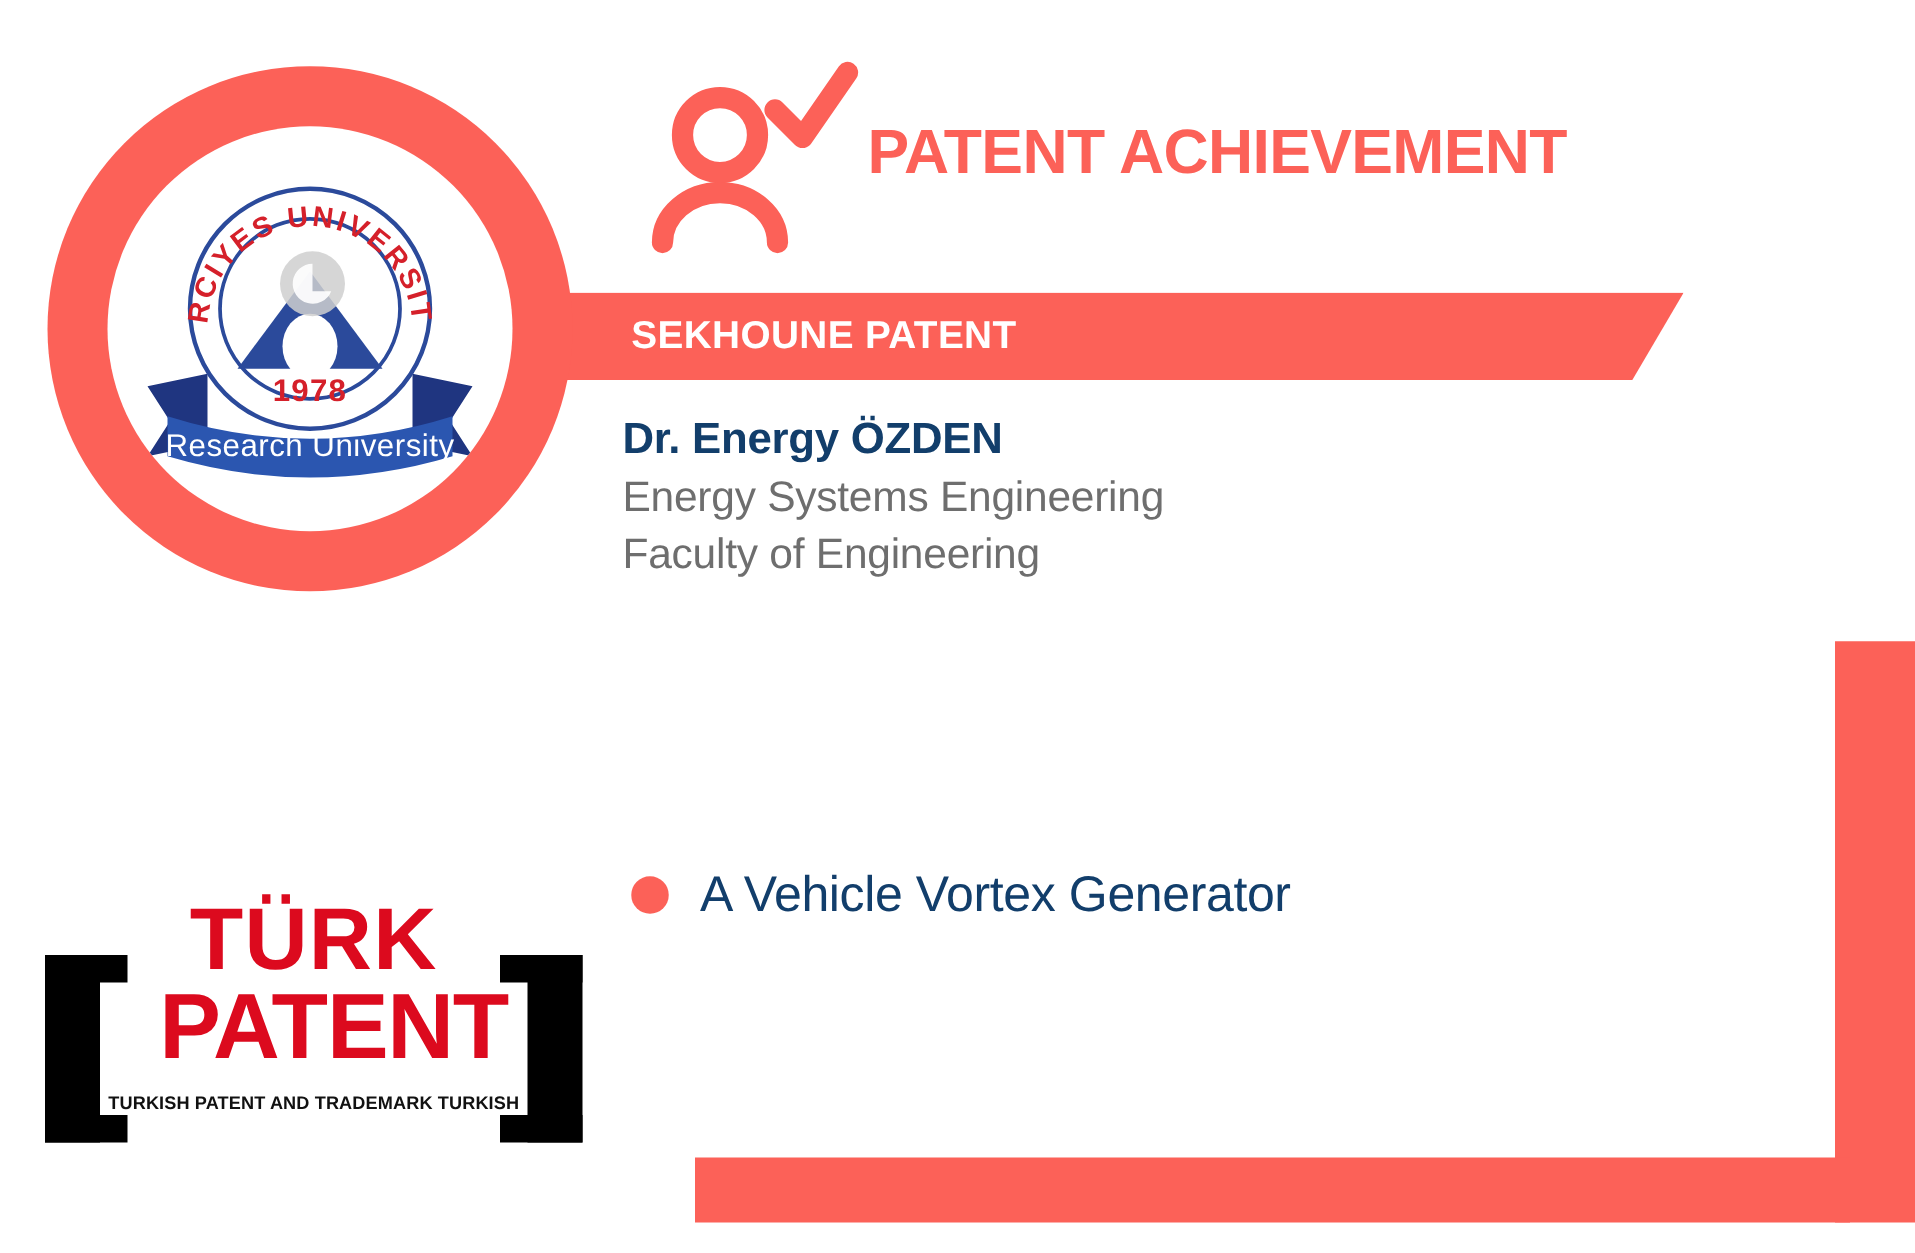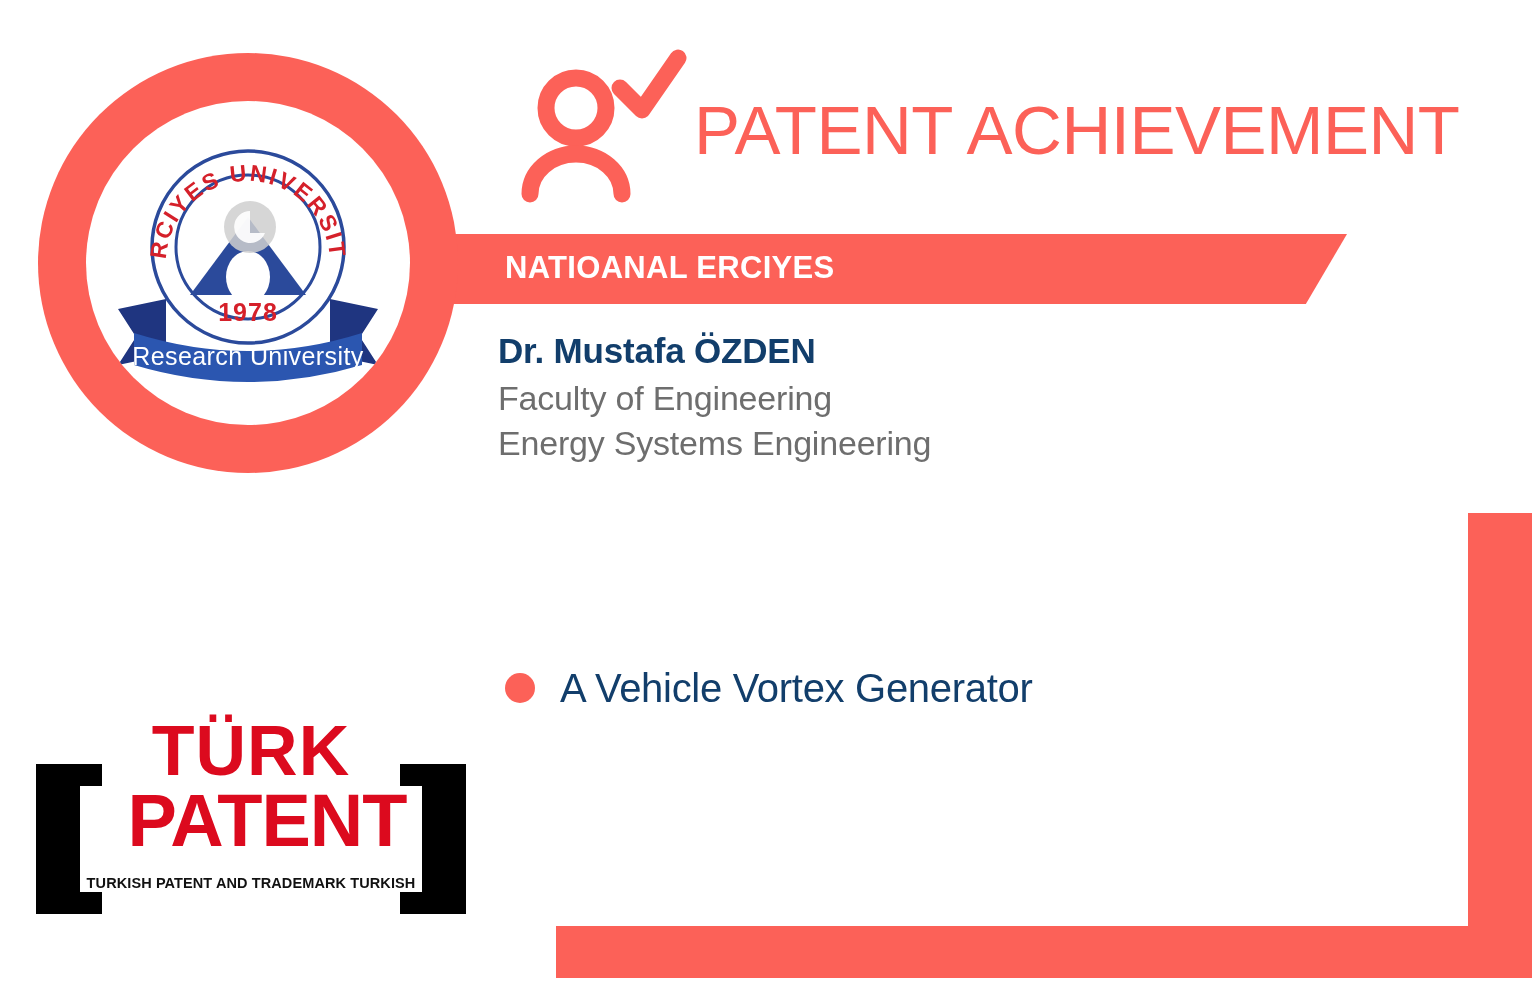--- a/index.html
+++ b/index.html
@@ -70,22 +70,22 @@
     position: absolute;
     left: 518px;
     top: 48px;
     width: 170px;
     height: 155px;
   }
   .header-title {
     position: absolute;
     left: 694px;
     top: 96px;
-    font-size: 69px;
-    font-weight: 400;
+    font-size: 50px;
+    font-weight: 700;
     letter-spacing: -0.5px;
     color: #fc6158;
     white-space: nowrap;
     line-height: 1;
   }
 
   
   .ribbon {
     position: absolute;
     left: 412px;
@@ -130,21 +130,21 @@
     color: #6e6e6e;
     line-height: 1.33;
     letter-spacing: -0.2px;
     white-space: nowrap;
   }
 
   
   .patent-list {
     position: absolute;
     left: 505px;
-    top: 668px;
+    top: 696px;
     display: flex;
     align-items: center;
     gap: 25px;
   }
   .patent-bullet {
     width: 30px;
     height: 30px;
     border-radius: 50%;
     background: #fc6158;
     flex: 0 0 auto;
@@ -216,21 +216,21 @@
 </style>
 </head>
 <body>
 
 <div id="poster">
 
   <div class="frame-bar-vertical"></div>
   <div class="frame-bar-horizontal"></div>
 
   <div class="ribbon"></div>
-  <div class="ribbon-label">NATIOANAL ERCIYES</div>
+  <div class="ribbon-label">SEKHOUNE PATENT</div>
 
   <div class="seal-ring">
     <div class="seal-ring-inner">
       <svg class="seal-svg" viewBox="0 0 276 250">
 
         <path d="M8 168 L56 158 L56 214 L8 224 L26 196 Z" fill="#1f3580"></path>
         <path d="M268 168 L220 158 L220 214 L268 224 L250 196 Z" fill="#1f3580"></path>
 
         <circle cx="138" cy="106" r="96" fill="#ffffff" stroke="#2b4a9b" stroke-width="3.5"></circle>
 
@@ -260,23 +260,23 @@
 
   <svg class="header-icon" viewBox="0 0 170 155">
     <circle cx="58" cy="60" r="30" fill="none" stroke="#fc6158" stroke-width="17"></circle>
     <path d="M12 146 a46 40 0 0 1 92 0" fill="none" stroke="#fc6158" stroke-width="17" stroke-linecap="round"></path>
     <path d="M102 40 L124 62 L160 10" fill="none" stroke="#fc6158" stroke-width="17" stroke-linecap="round" stroke-linejoin="round"></path>
   </svg>
 
   <div class="header-title">PATENT ACHIEVEMENT</div>
 
   <div class="people-block">
-    <div class="person-name">Dr. Mustafa ÖZDEN</div>
+    <div class="person-name">Dr. Energy ÖZDEN</div>
+    <div class="affiliation-line">Energy Systems Engineering</div>
     <div class="affiliation-line">Faculty of Engineering</div>
-    <div class="affiliation-line">Energy Systems Engineering</div>
   </div>
 
   <div class="patent-list">
     <span class="patent-bullet"></span>
     <span class="patent-title">A Vehicle Vortex Generator</span>
   </div>
 
   <div class="turkpatent-logo">
     <span class="tp-bracket tp-bracket-left"></span>
     <span class="tp-bracket tp-bracket-left-top"></span>

